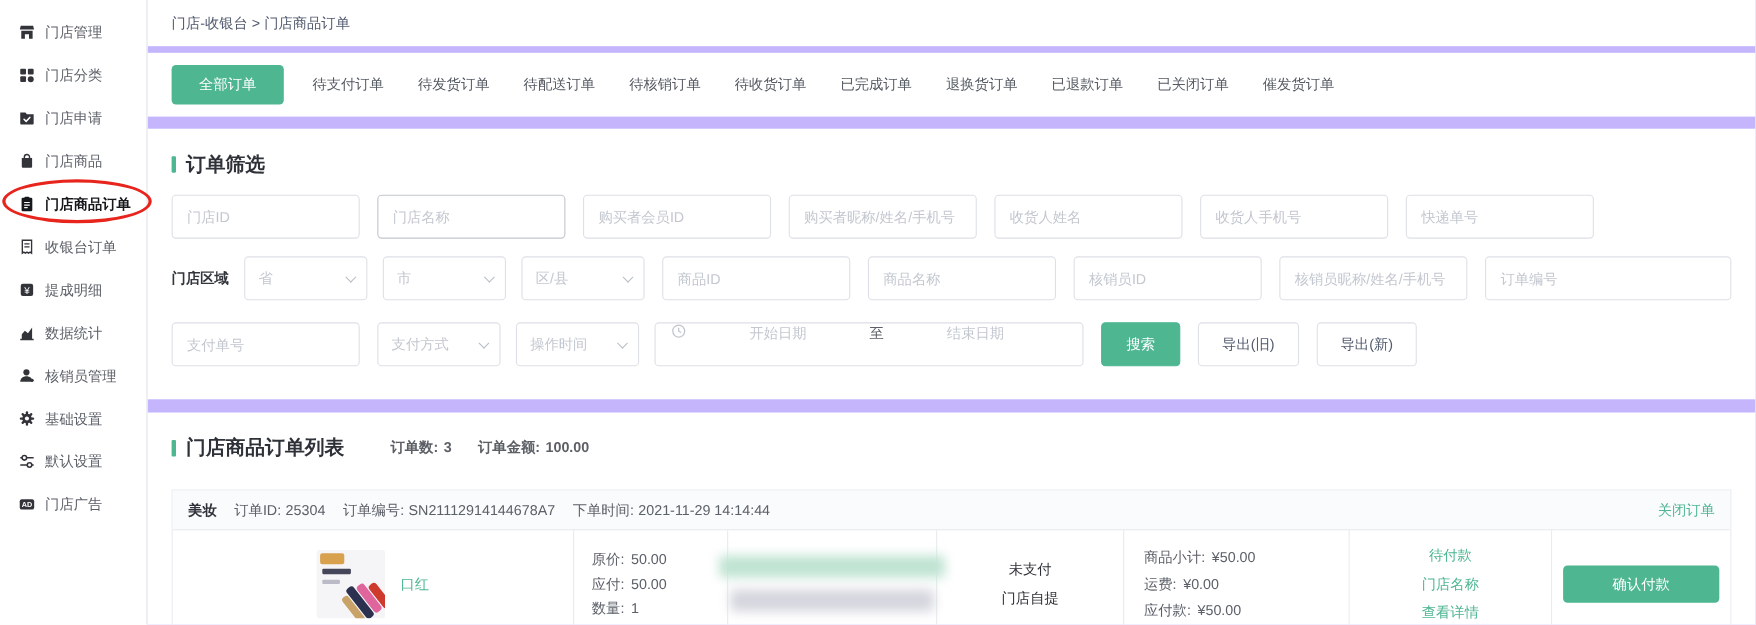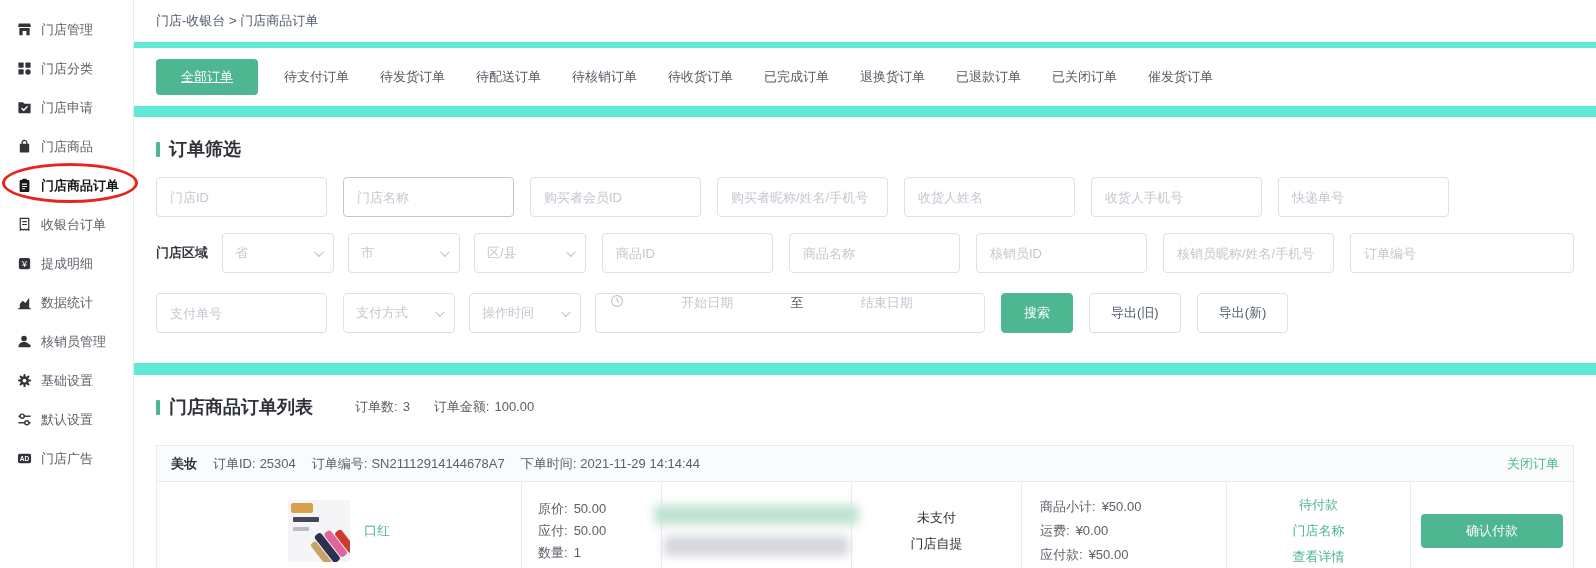--- a/index.html
+++ b/index.html
@@ -11,27 +11,27 @@
   .sidebar { position:relative; width:134px; height:568px; background:#fff;
     border-right:1px solid #e6e9ee; padding-top:10px; flex:0 0 134px; }
   .side-item { display:flex; align-items:center; height:39px; padding-left:17px;
     color:#5c6068; cursor:pointer; }
   .side-item .icn { width:15px; height:15px; margin-right:9px; display:inline-flex; }
   .side-item.active { color:#17181c; font-weight:bold; }
   .red-circle { position:absolute; left:2px; top:163px; width:136px; height:40px;
     border:3px solid #e8251d; border-radius:50%; pointer-events:none; z-index:5; }
 
   
-  .main { flex:1; background:#5eead4; display:flex; flex-direction:column; min-width:0; }
+  .main { flex:1; background:#c4b5fd; display:flex; flex-direction:column; min-width:0; }
   .crumb-bar { background:#fff; height:42px; line-height:42px; padding-left:22px;
     color:#515a6e; margin-bottom:6px; flex:0 0 auto; }
   .tabs-bar { background:#fff; height:58px; display:flex; align-items:center;
     padding:0 22px; margin-bottom:11px; flex:0 0 auto; }
   .tab { color:#565b63; margin-right:31px; cursor:pointer; white-space:nowrap; }
-  .tab.active { background:#4eb691; color:#fff; padding:9px 25px; border-radius:4px; margin-right:26px;text-decoration:underline; }
+  .tab.active { background:#4eb691; color:#fff; padding:9px 25px; border-radius:4px; margin-right:26px; }
 
   .card { background:#fff; }
   .filter-card { padding:20px 22px 30px 22px; margin-bottom:12px; flex:0 0 auto; }
   .sec-title { display:flex; align-items:center; font-size:18px; font-weight:bold; color:#2e3138; }
   .green-bar { width:4px; height:15px; background:#4eb691; margin-right:9px; border-radius:1px; }
 
   .frow { display:flex; align-items:center; margin-top:16px; }
   .frow.r3 { margin-top:20px; }
   .inp { height:40px; border:1px solid #dde0e6; border-radius:4px; padding:0 13px;
     font-size:13px; color:#5c6068; background:#fff; outline:none; width:171px; margin-right:16px;
@@ -52,21 +52,21 @@
   .daterange .dsep { color:#5c6068; }
 
   .btn { height:40px; border-radius:4px; font-size:13px; cursor:pointer; border:1px solid #dde0e6;
     background:#fff; color:#515a6e; padding:0 21px; margin-right:16px;
     font-family:"Liberation Sans","DejaVu Sans",sans-serif; }
   .btn.primary { background:#4eb691; border-color:#4eb691; color:#fff; padding:0 22px; }
 
   
   .list-card { flex:1; padding:20px 22px; overflow:hidden; }
   .list-head { display:flex; align-items:center; }
-  .stat { margin-left:42px; color:#5c6066; font-weight:normal; }
+  .stat { margin-left:42px; color:#5c6066; font-weight:bold; }
   .stat:nth-child(3) { margin-left:24px; }
   .stat .v { margin-left:5px; }
 
   .order-card { margin-top:26px; border:1px solid #e8ebef; }
   .order-head { height:36px; background:#fafbfc; border-bottom:1px solid #e8ebef;
     display:flex; align-items:center; padding:0 14px; color:#5c6068; }
   .order-head .cat { color:#2e3138; font-weight:bold; margin-right:16px; }
   .order-head .kv { margin-right:16px; }
   .order-head .kv .v { margin-left:4px; }
   .spacer { flex:1; }

